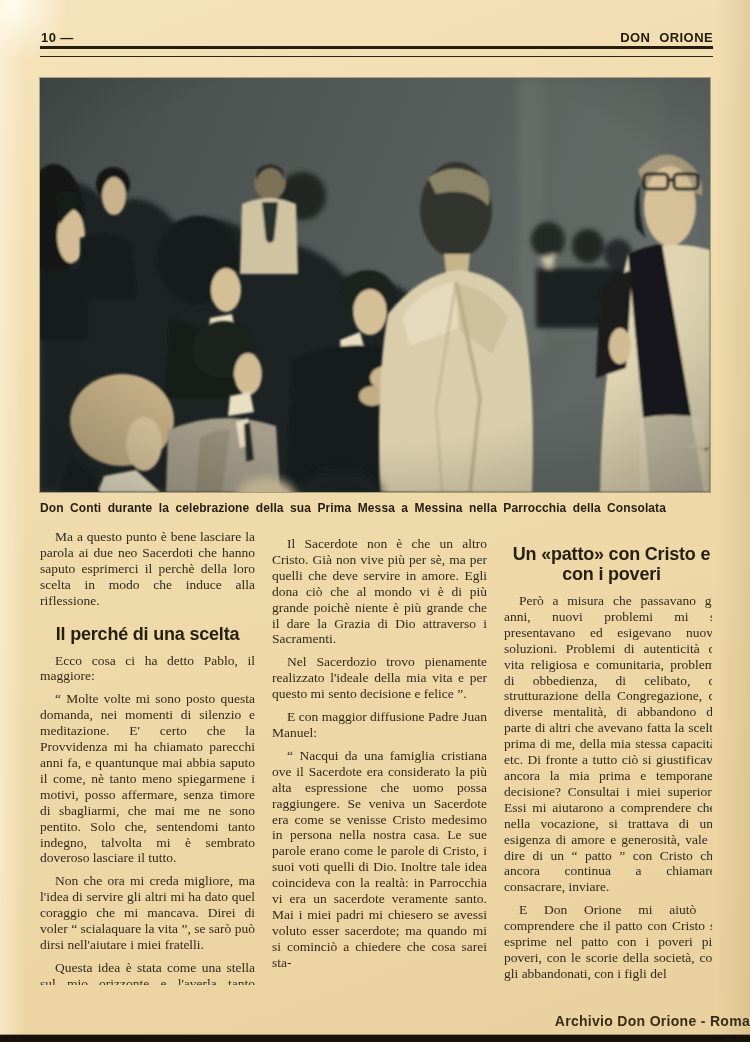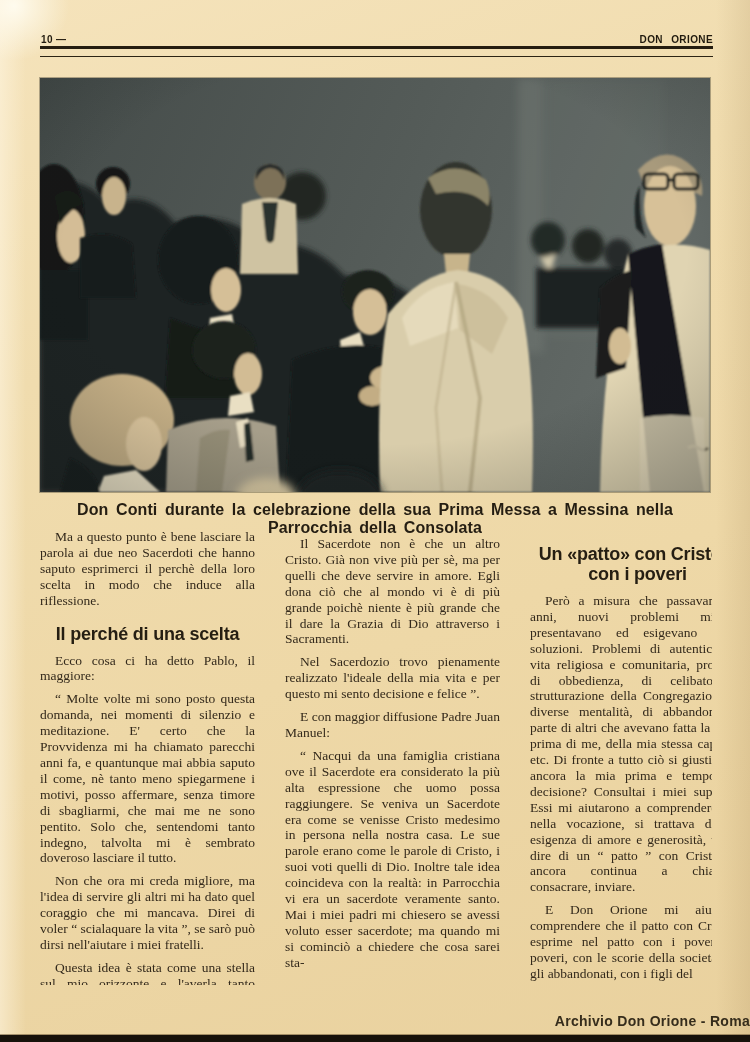--- a/index.html
+++ b/index.html
@@ -9,39 +9,39 @@
       radial-gradient(circle at 14px 6px, rgba(255,252,240,.95), rgba(255,252,240,0) 55px),
       linear-gradient(to right, rgba(255,246,226,.55), rgba(255,246,226,0) 26px),
       linear-gradient(to left, rgba(140,108,60,.14), rgba(140,108,60,0) 34px),
       linear-gradient(160deg,#f5e3bb 0%,#f0dcae 30%,#eed8a7 60%,#e9d19e 100%);
     font-family:"Liberation Serif", serif;
     color:#33291b;
   }
   .masthead-row{
     position:absolute;left:41px;right:37px;top:29px;height:16px;
     display:flex;justify-content:space-between;align-items:flex-end;
-    font-family:"Liberation Sans", sans-serif;font-weight:bold;font-size:10px;
+    font-family:"Liberation Sans", sans-serif;font-weight:bold;font-size:13px;
     color:#211a0e;letter-spacing:.4px;gap:38px;
   }
   .masthead-row .right{word-spacing:5px;}
   .rule{
     position:absolute;left:40px;right:37px;top:46px;height:7px;
     border-top:3px solid #251d10;border-bottom:1.5px solid #2c2414;
   }
   figure.photo{position:absolute;left:40px;top:78px;width:670px;height:414px;margin:0;
     outline:1px solid rgba(40,40,30,.35);}
   figure.photo svg{display:block;width:100%;height:100%;}
   .caption{
-    position:absolute;left:40px;top:501px;width:670px;text-align:center;
-    font-family:"Liberation Sans", sans-serif;font-weight:bold;font-size:16px;
+    position:absolute;left:40px;top:501px;width:670px;text-align:left;
+    font-family:"Liberation Sans", sans-serif;font-weight:bold;font-size:12px;
     color:#241d12;word-spacing:3px;letter-spacing:.1px;
   }
   .article{
     position:absolute;left:40px;top:529px;width:672px;height:456px;
-    display:flex;gap:30px;overflow:hidden;
+    display:flex;gap:17px;overflow:hidden;
   }
   .col{width:215px;flex:0 0 215px;font-size:13.5px;line-height:15.9px;text-align:justify;}
   .col p{margin:0;text-indent:15px;}
   .col p.noindent{text-indent:0;}
   .col p.sp{margin-top:7px;}
   h2.section{
     font-family:"Liberation Sans", sans-serif;font-weight:bold;font-size:18px;
     line-height:20px;color:#251e12;margin:15px 0 9px 0;letter-spacing:-.2px;text-align:center;
   }
   .watermark{

